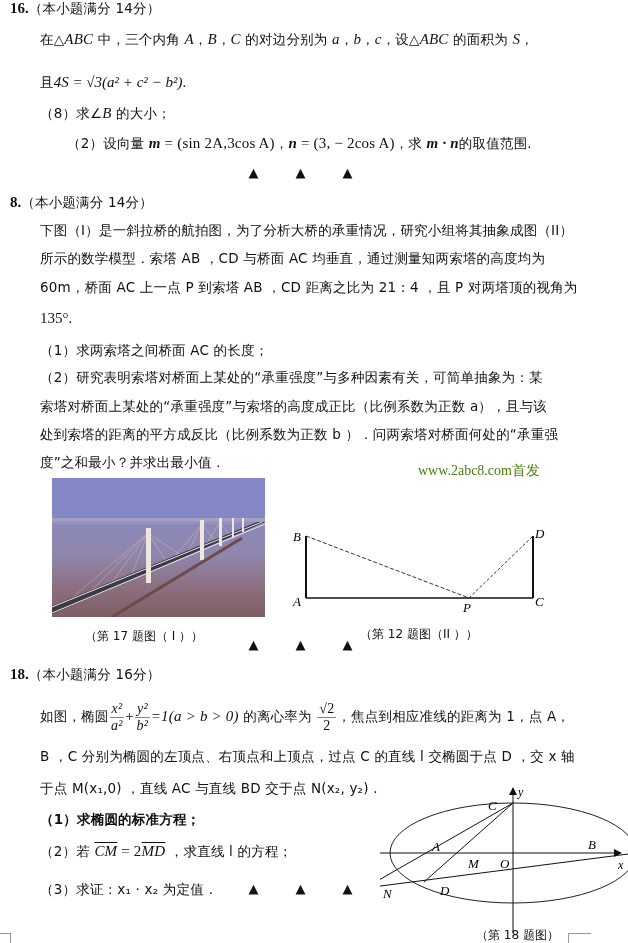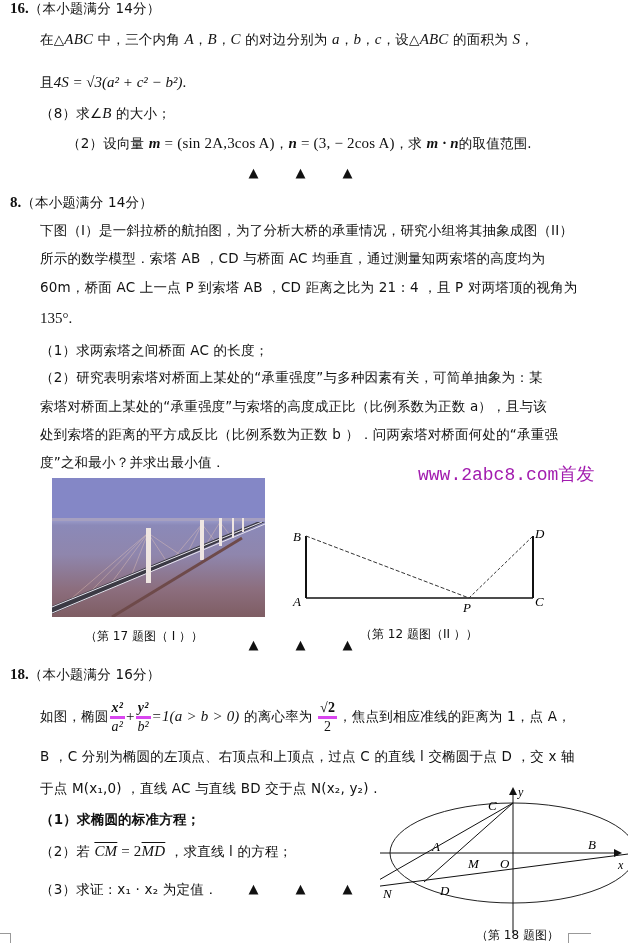--- a/index.html
+++ b/index.html
@@ -10,24 +10,24 @@
   }
   .abs { position:absolute; white-space:nowrap; }
   .qnum { font-family:"Liberation Serif", serif; font-weight:bold; font-size:15px; }
   .cjk { font-family:"DejaVu Sans", sans-serif; font-size:13.5px; letter-spacing:0.2px; }
   .m { font-family:"Liberation Serif", serif; font-style:italic; font-size:15px;margin-top:44px; }
   .mr { font-family:"Liberation Serif", serif; font-style:normal; font-size:15px; }
   .mb { font-family:"Liberation Serif", serif; font-style:italic; font-weight:bold; font-size:15px; }
   .tri { font-size:13px; font-family:"DejaVu Sans", sans-serif; }
   .tris span { display:inline-block; width:47px; text-align:center; }
   .frac { display:inline-block; vertical-align:middle; text-align:center; margin:0 1px; font-family:"Liberation Serif", serif; font-style:italic; font-size:14px; }
-  .frac .num { display:block; border-bottom:3px solid #d946ef; padding:0 2px; line-height:16px;font-weight:bold; }
+  .frac .num { display:block; border-bottom:1px solid #d946ef; padding:0 2px; line-height:16px; }
   .frac .den { display:block; line-height:16px; }
   .ovl { text-decoration:overline; font-family:"Liberation Serif", serif; font-style:italic; font-size:15px; position:relative;margin-top:48px; }
-  .watermark { color:#a21caf; font-family:Liberation Mono, monospace; font-size:18px; }
+  .watermark { color:#4d7c0f; font-family:Liberation Serif, serif; font-size:14px; }
   .caption { font-family:"DejaVu Sans", sans-serif; font-size:12px; }
   .photo {
     position:absolute; left:52px; top:478px; width:213px; height:139px;
     background: linear-gradient(180deg, #7d7fc0 0%, #9b9ccb 30%, #8b89b8 34%, #8f86ad 55%, #8c6e7e 80%, #7e5d63 100%);
     overflow:hidden;
   }
   .corner { position:absolute; border-color:#999; border-style:solid; width:10px; height:10px; }
 </style>
 </head>
 <body>

